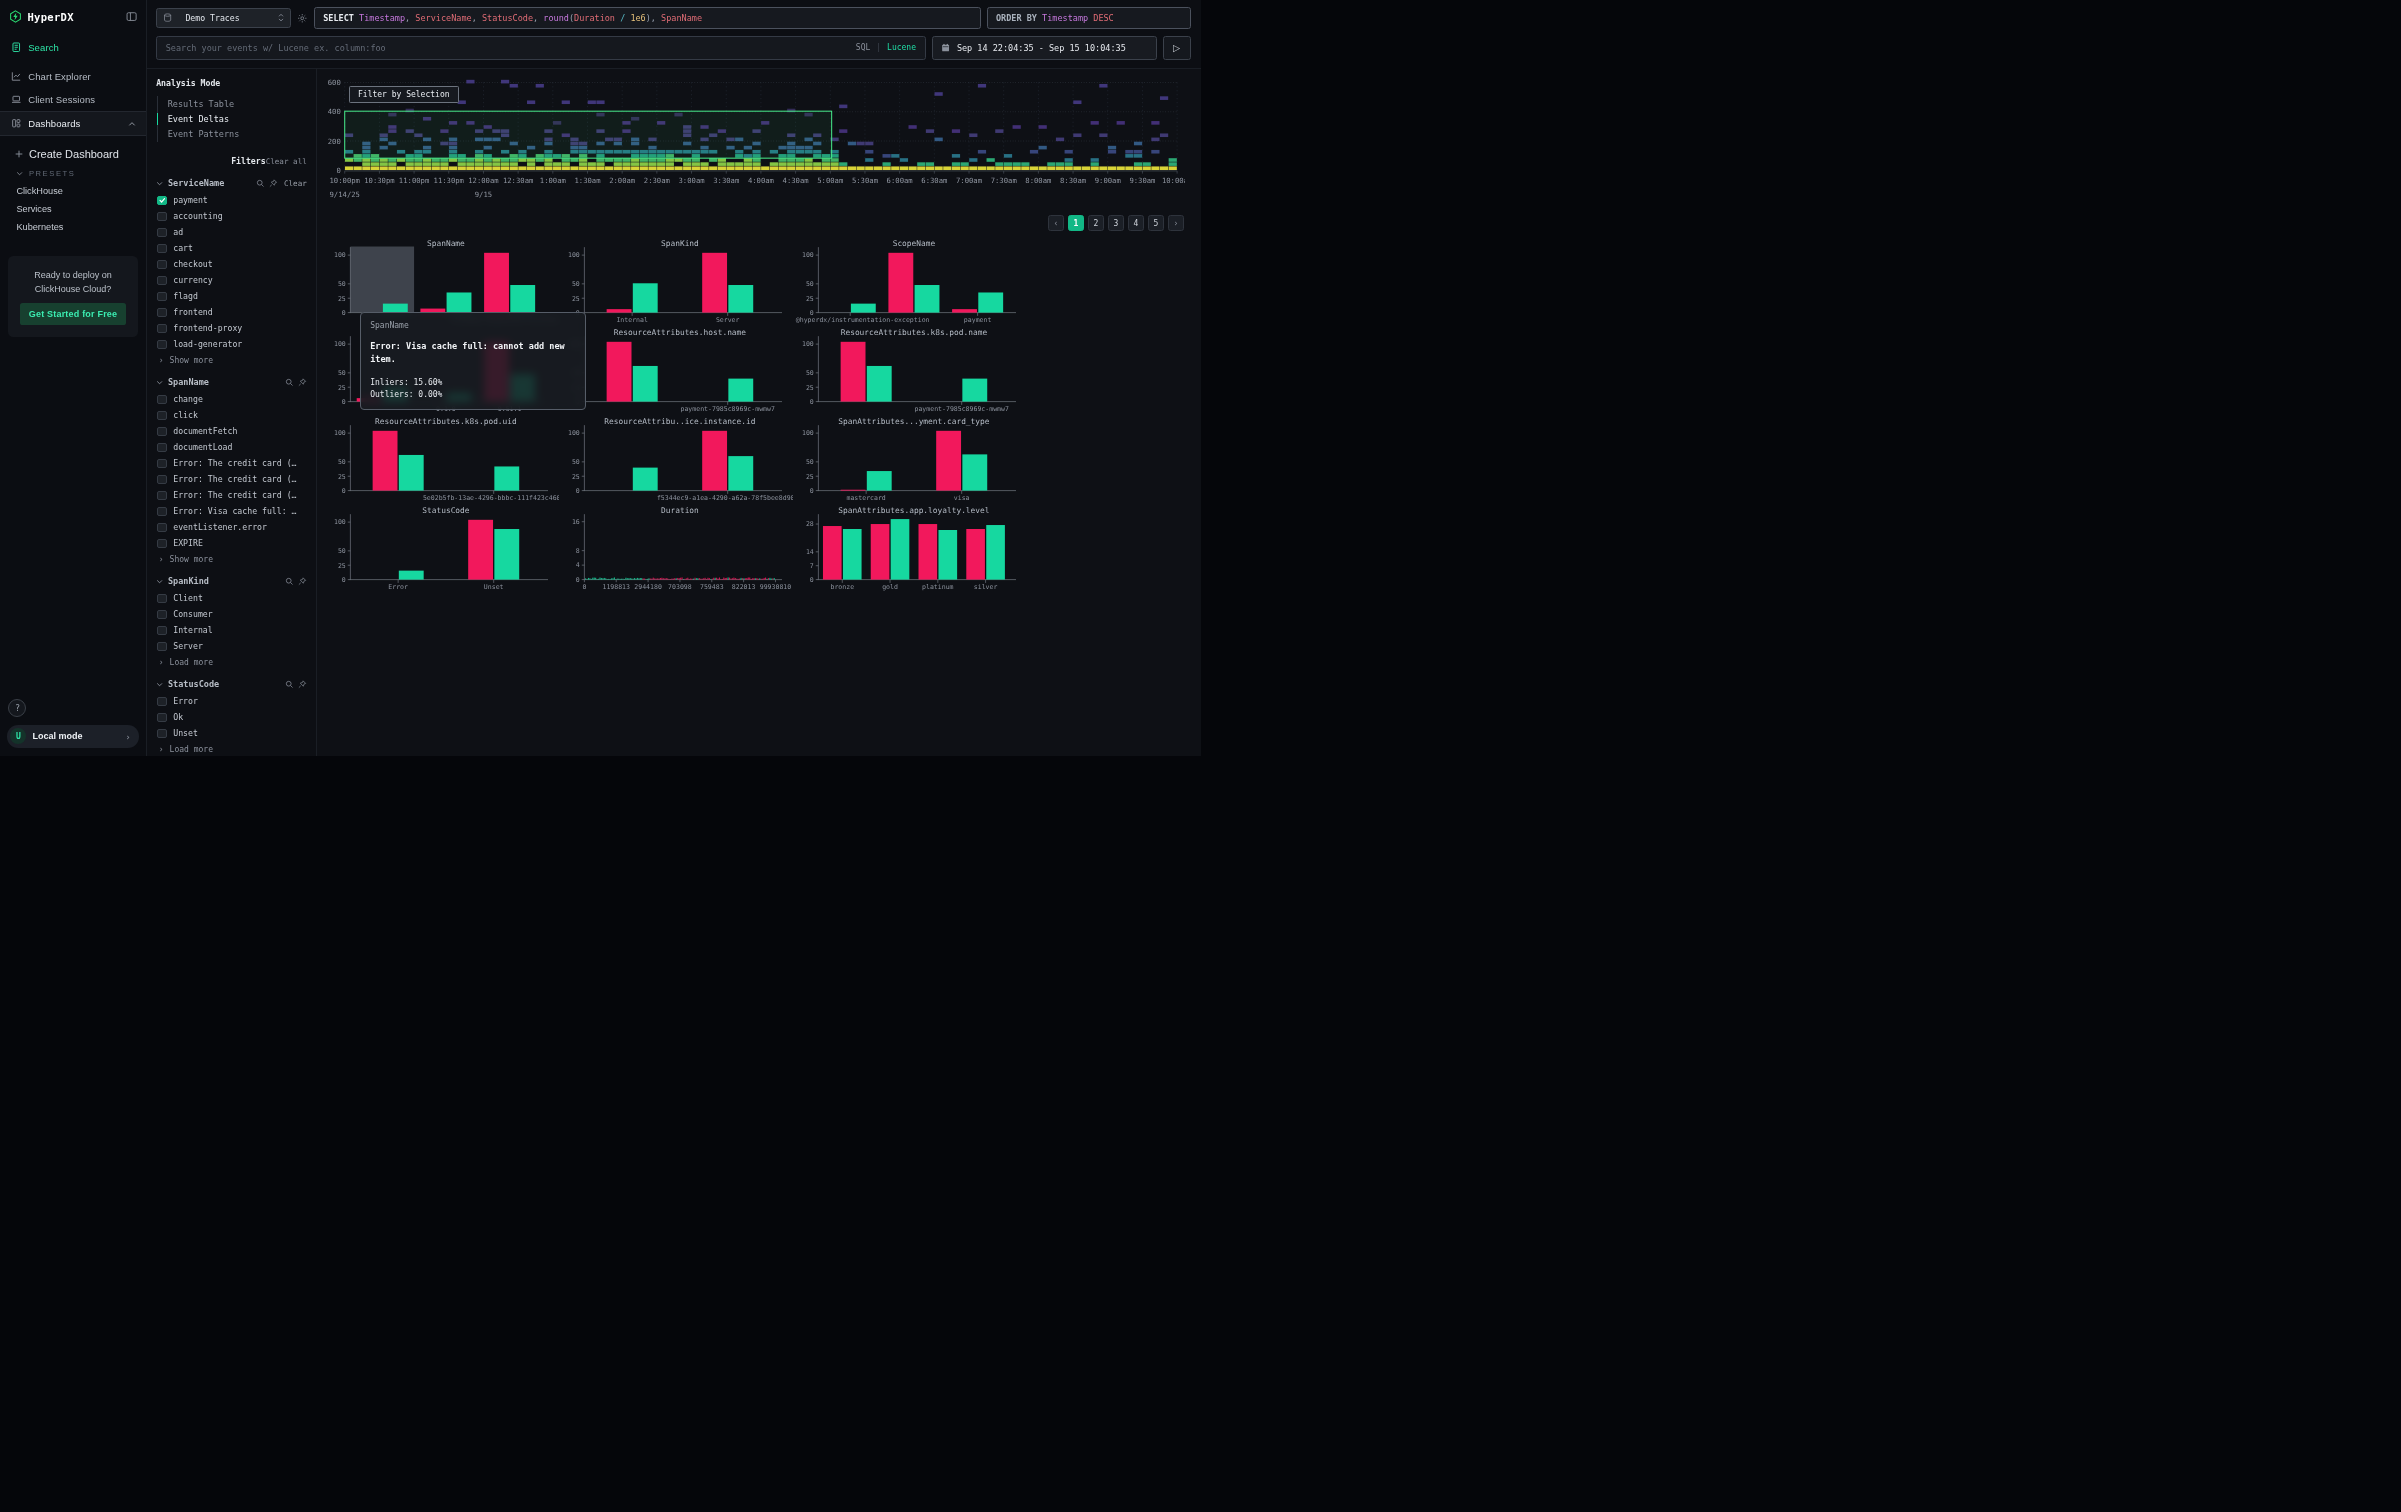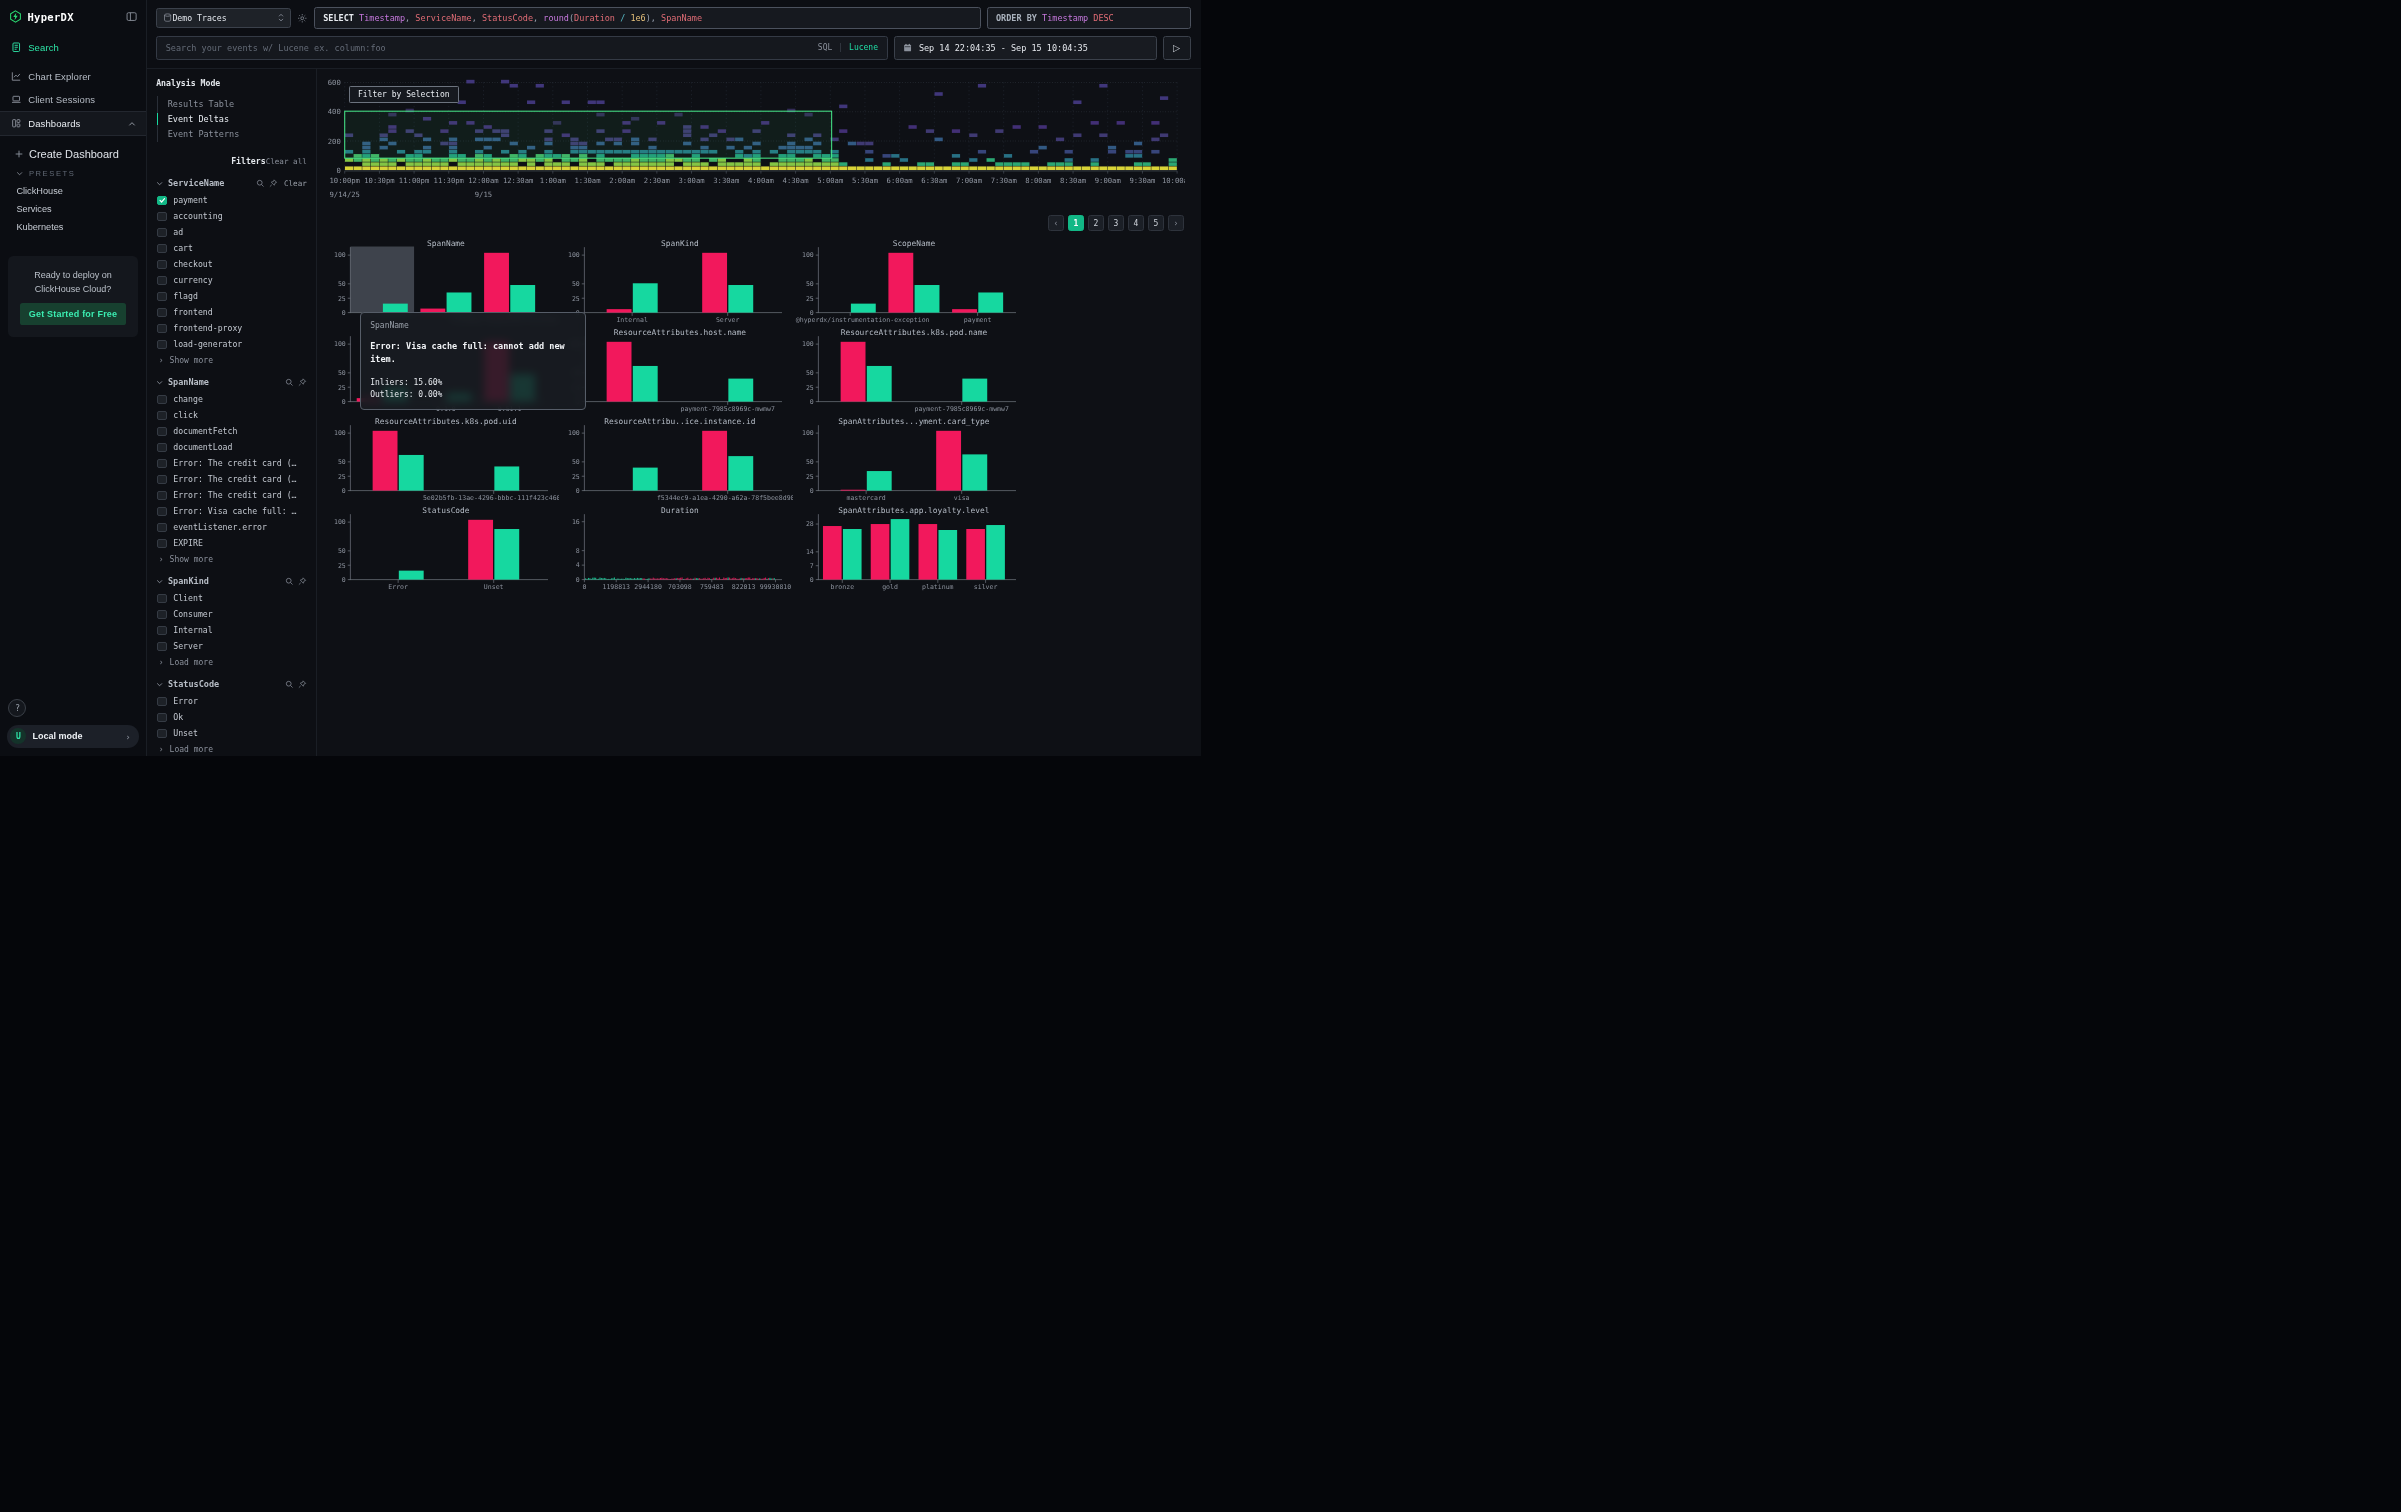--- a/index.html
+++ b/index.html
@@ -36,21 +36,21 @@
   display:flex;align-items:center;justify-content:center;font-size:8px;flex-shrink:0}
 .mode-label{color:#eef1f5;font-weight:700;font-family:"Liberation Sans",sans-serif;font-size:9px;flex:1}
 .pill-chev{color:#8b919c;font-size:9.2px}
 
 
 .right{flex:1;display:flex;flex-direction:column;min-width:0}
 .topbar{padding:6.6px 10.5px 8px 9.2px;border-bottom:0.7px solid #1a1e25;background:#0c0e13}
 .tb-row{display:flex;align-items:center;gap:6px}
 .tb-row + .tb-row{margin-top:6.6px}
 .src-select{width:135px;height:20px;background:#1e2228;border:0.7px solid #3b414b;border-radius:2.6px;
-  display:flex;align-items:center;gap:0;padding:0 6px;color:#e2e6ec;font-size:8.2px;cursor:pointer}
+  display:flex;align-items:center;gap:13px;padding:0 6px;color:#e2e6ec;font-size:8.2px;cursor:pointer}
 .updn{margin-left:auto;color:#8b919c}
 .gearbox{color:#8b919c;cursor:pointer}
 .query-box{flex:1;height:22.4px;background:#16191f;border:0.7px solid #4b515d;border-radius:2.6px;
   display:flex;align-items:center;padding:0 8.5px;font-size:8.5px;white-space:pre;overflow:hidden;cursor:text}
 .order-box{width:204px;height:22.4px;background:#16191f;border:0.7px solid #4b515d;border-radius:2.6px;
   display:flex;align-items:center;padding:0 8.5px;font-size:8.5px;white-space:pre;cursor:text}
 .tok-kw{color:#e8ebf0;font-weight:700}
 .tok-kw2{color:#aab2bd;font-weight:700}
 .tok-ts{color:#c678dd}
 .tok-col{color:#e06c75}
@@ -58,21 +58,21 @@
 .tok-num{color:#e5c07b}
 .tok-op{color:#56b6c2}
 .tok-pun{color:#9aa3b2}
 .search-box{flex:1;height:24px;background:#15181e;border:0.7px solid #343a45;border-radius:2.6px;
   display:flex;align-items:center;padding:0 8.5px;cursor:text}
 .placeholder{color:#646b77;flex:1;font-size:8.5px}
 .modes{display:flex;align-items:center;gap:6px;font-size:8px}
 .mode-sql{color:#8b919c;cursor:pointer}
 .mode-sep{color:#3d434d}
 .mode-lucene{color:#20dda5;cursor:pointer}
-.date-box{width:263px;height:24px;background:#181b21;border:0.7px solid #3b414b;border-radius:2.6px;
+.date-box{width:225px;height:24px;background:#181b21;border:0.7px solid #3b414b;border-radius:2.6px;
   display:flex;align-items:center;gap:7.2px;padding:0 8px;color:#e6e9ee;font-size:8.5px;cursor:pointer}
 .play-btn{width:28px;height:24px;background:#15181e;border:0.7px solid #3b414b;border-radius:2.6px;color:#cfd4db;
   font-size:9.2px;cursor:pointer;display:flex;align-items:center;justify-content:center;font-family:"DejaVu Sans",sans-serif}
 
 
 .bodyrow{flex:1;display:flex;min-height:0}
 .filter-panel{width:170px;flex-shrink:0;border-right:0.7px solid #1a1e25;padding:9.2px 9.2px 0;overflow:hidden;background:#0d0f14}
 .fp-title{font-size:8.2px;font-weight:700;color:#e3e7ec}
 .rail{margin:8.5px 0 14.5px 1.3px;border-left:1.3px solid #2a2f38}
 .rail-item{position:relative;padding:2.6px 0 2.6px 9.2px;font-size:8.5px;color:#8b919c;cursor:pointer}

